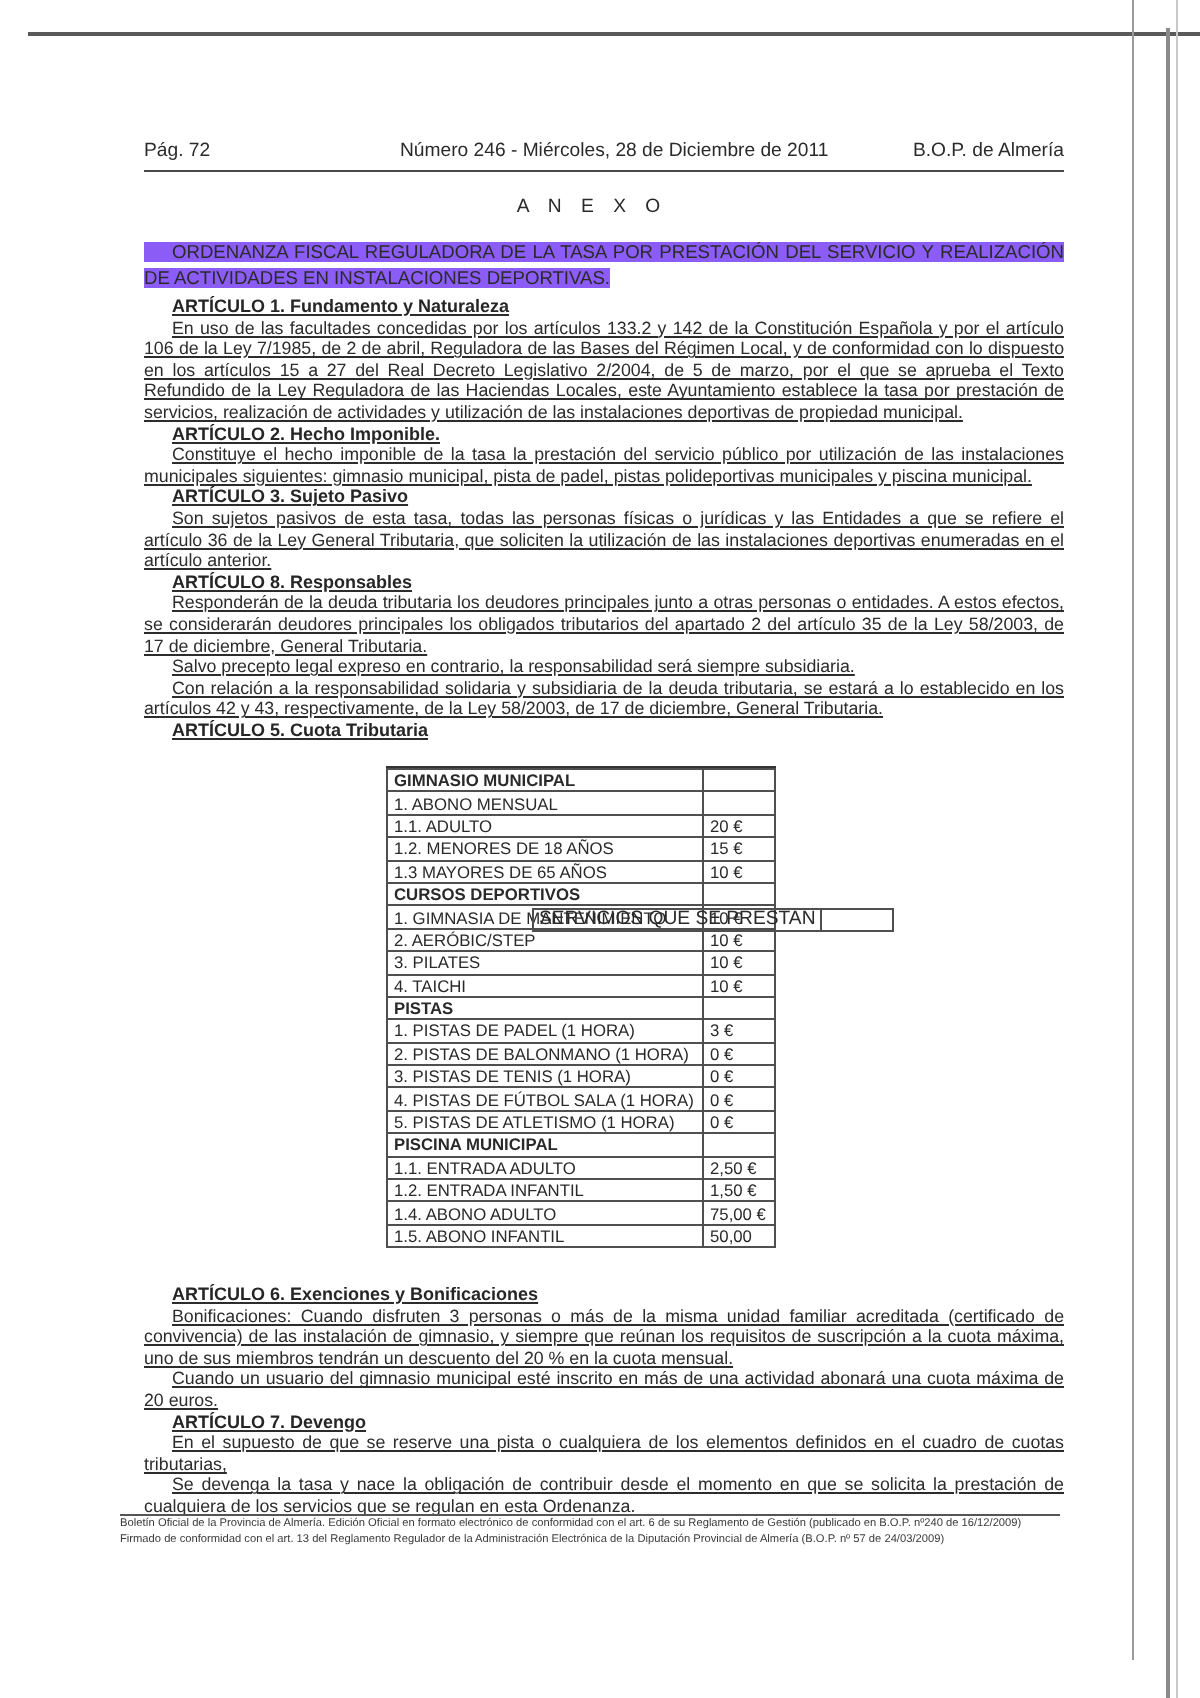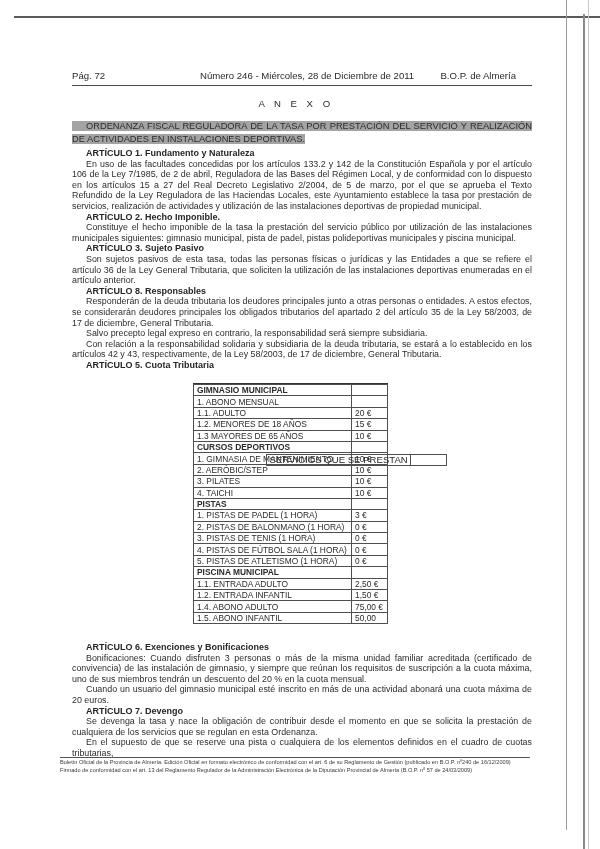--- a/index.html
+++ b/index.html
@@ -7,26 +7,26 @@
     width: 600px; height: 849px; background: #ffffff; position: relative; overflow: hidden;
     font-family: "Liberation Sans", sans-serif; color: #2a2a2a;
   }
   .scan-top-line { position: absolute; left: 14px; top: 16px; width: 586px; height: 2px; background: #5a5a5a; }
   .page-edge-right { position: absolute; left: 583px; top: 14px; width: 2px; height: 835px; background: #8a8a8a; }
   .page-edge-right2 { position: absolute; left: 588px; top: 0px; width: 1px; height: 849px; background: #c9c9c9; }
   .page-edge-inner { position: absolute; left: 566px; top: 0px; width: 1px; height: 830px; background: #9a9a9a; }
   .header { position: absolute; left: 72px; top: 70px; width: 460px; height: 14px; font-size: 9.6px; }
   .header .pag { position: absolute; left: 0; top: 0; }
   .header .num { position: absolute; left: 128px; top: 0; }
-  .header .bop { position: absolute; right: 16px; top: 0; text-align: center; }
+  .header .bop { position: absolute; right: 0; top: 0; text-align: center; }
   .header-rule { position: absolute; left: 72px; top: 85px; width: 460px; height: 1px; background: #4a4a4a; }
   .anexo { position: absolute; left: 0; width: 592px; top: 98px; text-align: center; font-size: 9.6px; letter-spacing: 3.5px; }
   .title-block { position: absolute; left: 72px; top: 120px; width: 460px; font-size: 9.3px; line-height: 12.5px; text-align: justify; }
   .hl { background: #fbf5a1; }
-  .body-text { position: absolute; left: 72px; width: 460px; font-size: 8.9px; line-height: 10.6px; text-align: justify; color: #2c2c2c; }
+  .body-text { position: absolute; left: 72px; width: 460px; font-size: 8.9px; line-height: 10.6px; text-align: justify; color: #2c2c2c; text-decoration: underline; }
   .body-text p { margin: 0; text-indent: 14px; }
   .body-text h3 { margin: 0; font-size: 9px; font-weight: bold; padding-left: 14px; color: #262626; }
   table.cuotas {
     position: absolute; left: 193px; top: 383px; width: 195px; border-collapse: collapse;
     font-size: 8.4px; color: #2a2a2a;
   }
   table.cuotas td { border: 1px solid #4f4f4f; height: 10.4px; padding: 0 2px 0 3px; line-height: 10px; margin-left: 28px; }
   table.cuotas td.val { width: 30px; }
   table.cuotas tr.section td.lbl { font-weight: bold; }
   table.cuotas { border: 1.5px solid #333; }
@@ -45,21 +45,21 @@
 <div class="header">
   <span class="pag">Pág. 72</span>
   <span class="num">Número 246 - Miércoles, 28 de Diciembre de 2011</span>
   <span class="bop">B.O.P. de Almería</span>
 </div>
 <div class="header-rule"></div>
 
 <div class="anexo">A N E X O</div>
 
 <div class="title-block">
-  <span class="hl" style="padding-left: 14px; background: #a3a3a3;">ORDENANZA FISCAL REGULADORA DE LA TASA POR PRESTACIÓN DEL SERVICIO Y REALIZACIÓN DE ACTIVIDADES EN INSTALACIONES DEPORTIVAS.</span>
+  <span class="hl" style="padding-left: 14px; background: #8b5cf6;">ORDENANZA FISCAL REGULADORA DE LA TASA POR PRESTACIÓN DEL SERVICIO Y REALIZACIÓN DE ACTIVIDADES EN INSTALACIONES DEPORTIVAS.</span>
 </div>
 
 <div class="body-text" id="articles-top" style="top:148px;">
     <h3>ARTÍCULO 1. Fundamento y Naturaleza</h3>
     <p>En uso de las facultades concedidas por los artículos 133.2 y 142 de la Constitución Española y por el artículo 106 de la Ley 7/1985, de 2 de abril, Reguladora de las Bases del Régimen Local, y de conformidad con lo dispuesto en los artículos 15 a 27 del Real Decreto Legislativo 2/2004, de 5 de marzo, por el que se aprueba el Texto Refundido de la Ley Reguladora de las Haciendas Locales, este Ayuntamiento establece la tasa por prestación de servicios, realización de actividades y utilización de las instalaciones deportivas de propiedad municipal.</p>
     <h3>ARTÍCULO 2. Hecho Imponible.</h3>
     <p>Constituye el hecho imponible de la tasa la prestación del servicio público por utilización de las instalaciones municipales siguientes: gimnasio municipal, pista de padel, pistas polideportivas municipales y piscina municipal.</p>
     <h3>ARTÍCULO 3. Sujeto Pasivo</h3>
     <p>Son sujetos pasivos de esta tasa, todas las personas físicas o jurídicas y las Entidades a que se refiere el artículo 36 de la Ley General Tributaria, que soliciten la utilización de las instalaciones deportivas enumeradas en el artículo anterior.</p>
     <h3>ARTÍCULO 8. Responsables</h3>
@@ -160,21 +160,21 @@
         <td class="val">50,00</td>
       </tr>
     </tbody>
 </table>
 
 <div class="body-text" id="articles-bottom" style="top:642px;">
     <h3>ARTÍCULO 6. Exenciones y Bonificaciones</h3>
     <p>Bonificaciones: Cuando  disfruten 3 personas o más de la misma unidad familiar acreditada (certificado de convivencia) de las instalación de gimnasio, y siempre que reúnan los requisitos de suscripción a la cuota máxima, uno de sus miembros tendrán un descuento del 20 % en la cuota mensual.</p>
     <p>Cuando un usuario del gimnasio municipal esté inscrito en más de una actividad abonará una cuota máxima de 20 euros.</p>
     <h3>ARTÍCULO 7. Devengo</h3>
+    <p>En el supuesto de que se reserve una pista o cualquiera de los elementos definidos en el cuadro de cuotas tributarias,</p>
     <p>Se devenga la tasa y nace la obligación de contribuir desde el momento en que se solicita la prestación de cualquiera de los servicios que se regulan en esta Ordenanza.</p>
-    <p>En el supuesto de que se reserve una pista o cualquiera de los elementos definidos en el cuadro de cuotas tributarias,</p>
   </div>
 
 <div class="footer-rule"></div>
 <div class="footer">
   <div>Boletín Oficial de la Provincia de Almería. Edición Oficial en formato electrónico de conformidad con el art. 6 de su Reglamento de Gestión (publicado en B.O.P. nº240 de 16/12/2009)</div>
   <div>Firmado de conformidad con el art. 13 del Reglamento Regulador de la Administración Electrónica de la Diputación Provincial de Almería (B.O.P. nº 57 de 24/03/2009)</div>
 </div>
 
 </body></html>

